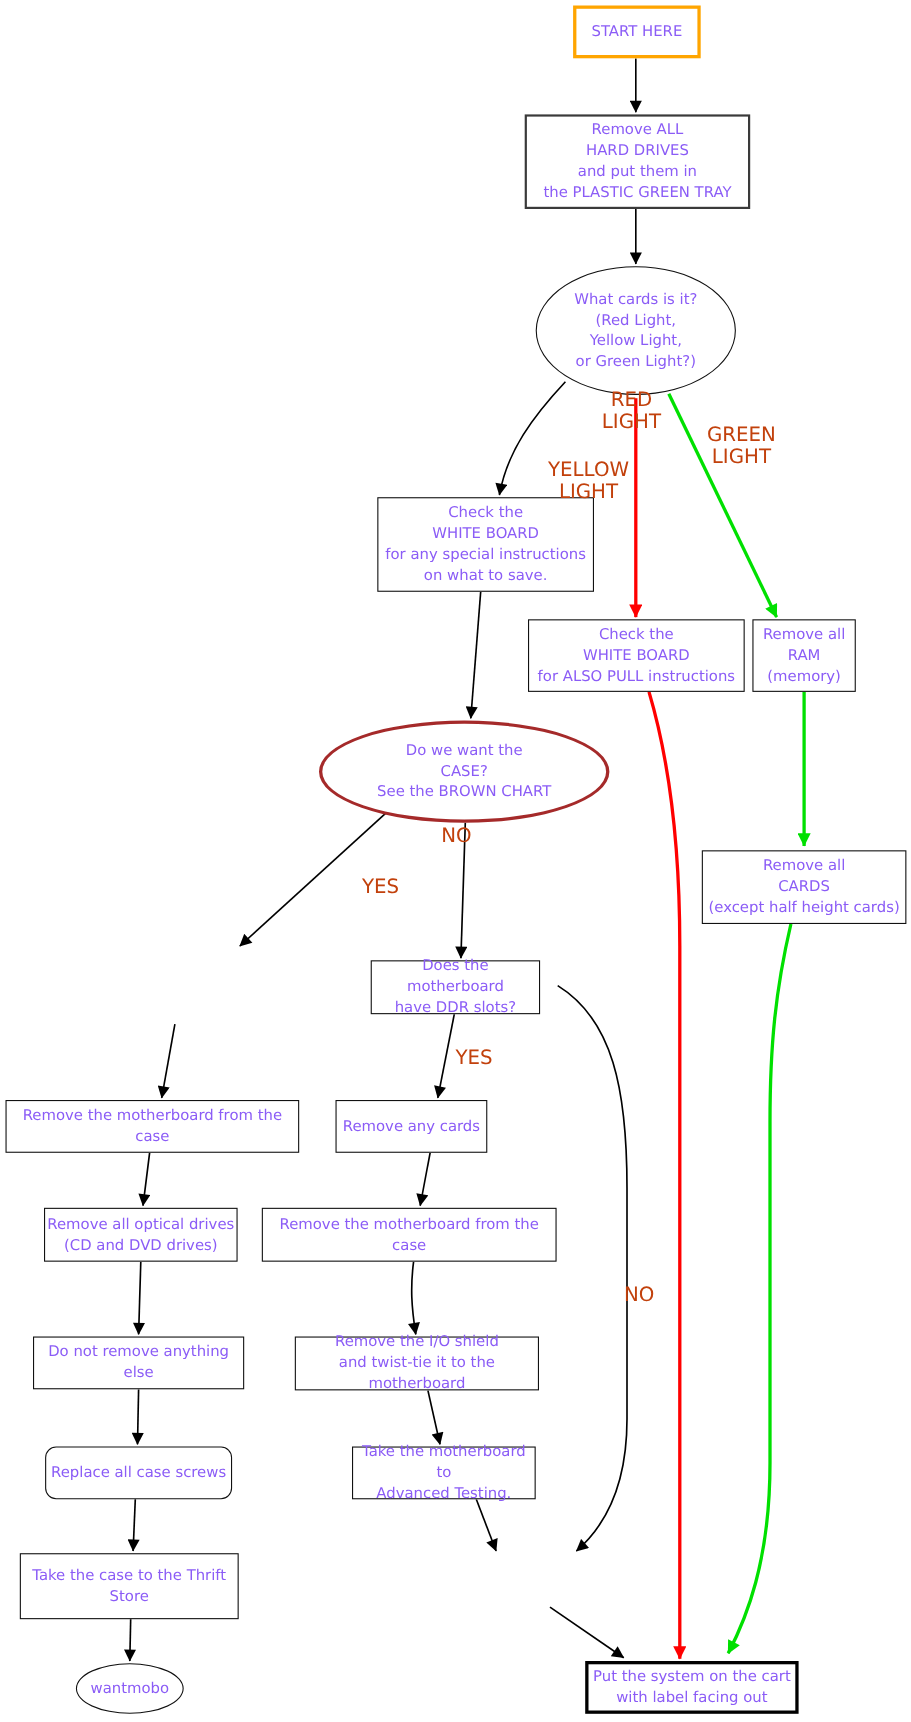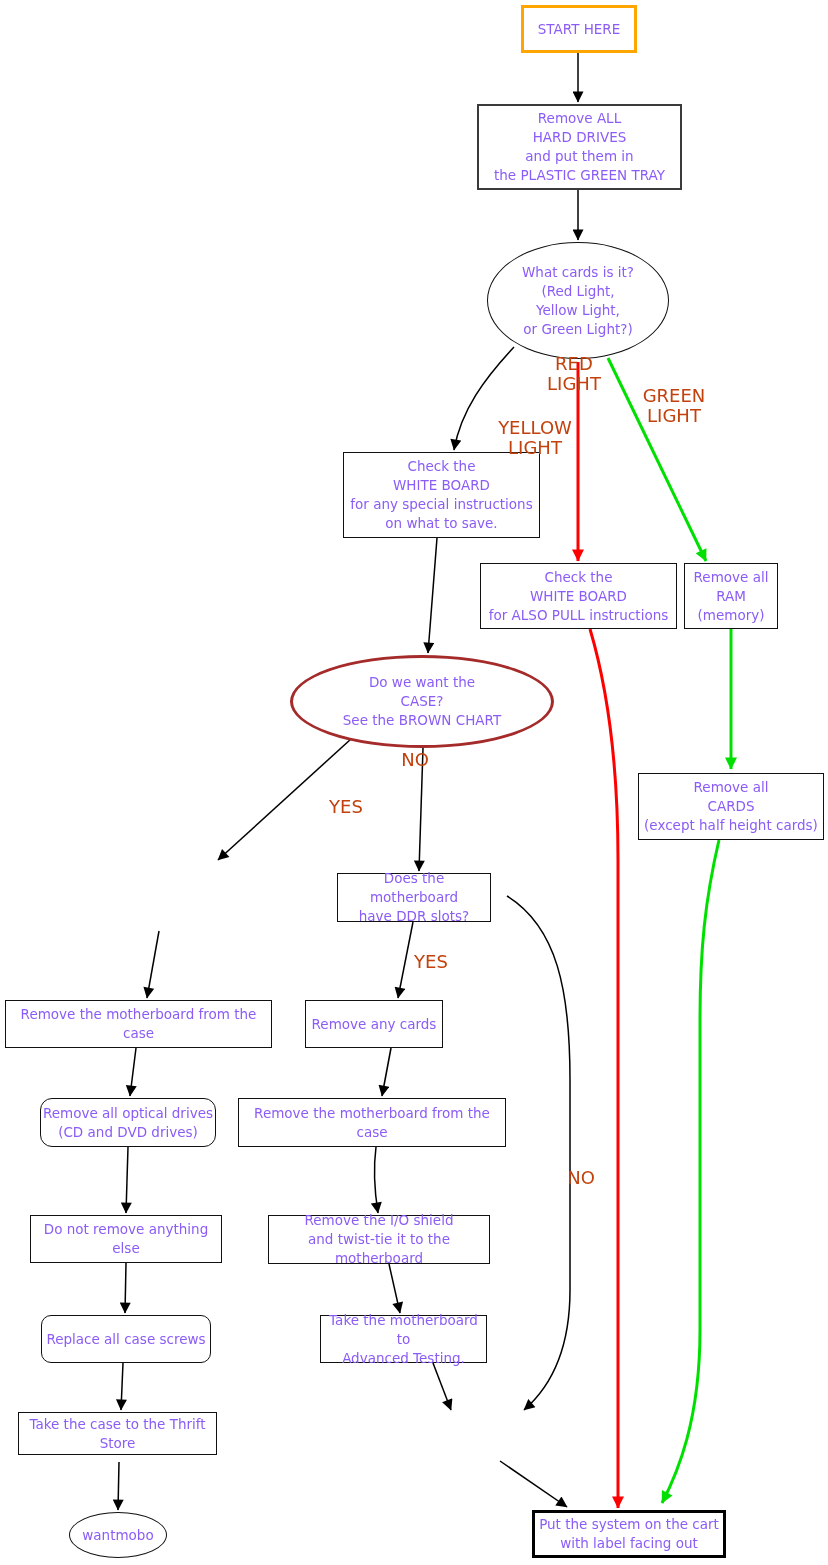--- a/index.html
+++ b/index.html
@@ -35,27 +35,27 @@
   #n-class{left:487px;top:242px;width:182px;height:117px;border:1.5px solid #111;}
   #n-wb-save{left:343px;top:452px;width:197px;height:86px;}
   #n-wb-pull{left:480px;top:563px;width:197px;height:66px;}
   #n-ram{left:684px;top:563px;width:94px;height:66px;}
   #n-case{left:290px;top:655px;width:264px;height:93px;border:3px solid #A52A2A;}
   #n-cards{left:638px;top:773px;width:186px;height:67px;}
   #n-psu{left:63px;top:863px;width:200px;height:68px;border:2px solid #333;}
   #n-ddr{left:337px;top:873px;width:154px;height:49px;}
   #n-mb-left{left:5px;top:1000px;width:267px;height:48px;}
   #n-anycards{left:305px;top:1000px;width:138px;height:48px;}
-  #n-optical{left:40px;top:1098px;width:176px;height:49px;border-radius:12px;}
+  #n-optical{left:40px;top:1098px;width:176px;height:49px;}
   #n-mb-mid{left:238px;top:1098px;width:268px;height:49px;}
   #n-donot{left:30px;top:1215px;width:192px;height:48px;}
   #n-ioshield{left:268px;top:1215px;width:222px;height:49px;}
   #n-screws{left:41px;top:1315px;width:170px;height:48px;border-radius:10px;}
   #n-advtest{left:320px;top:1315px;width:167px;height:48px;}
-  #n-thrift{left:18px;top:1412px;width:199px;height:43px;}
+  #n-thrift{left:18px;top:1412px;width:199px;height:60px;}
   #n-yellow{left:340px;top:1413px;width:240px;height:47px;border:3px solid #FFFF00;}
   #n-wantmobo{left:69px;top:1512px;width:98px;height:46px;border:1.5px solid #111;}
   #n-cart{left:532px;top:1510px;width:194px;height:48px;border:3px solid #000;}
   
   #l-red{left:574px;top:354px;}
   #l-yellow{left:535px;top:386px;margin-top:32px;}
   #l-green{left:674px;top:386px;text-align:center;}
   #l-case-no{left:415px;top:750px;}
   #l-case-yes{left:346px;top:797px;}
   #l-ddr-yes{left:431px;top:952px;}

